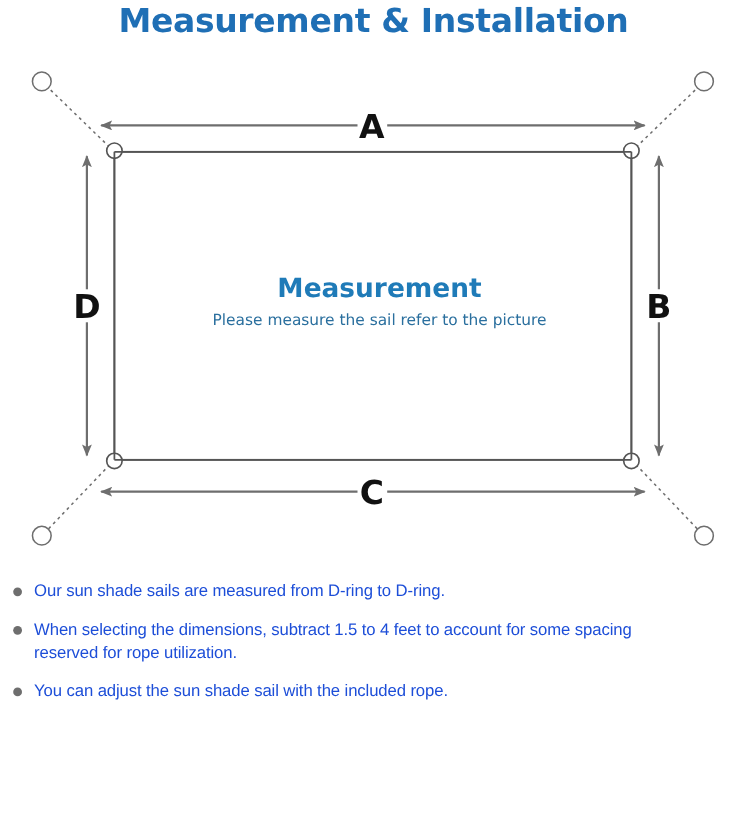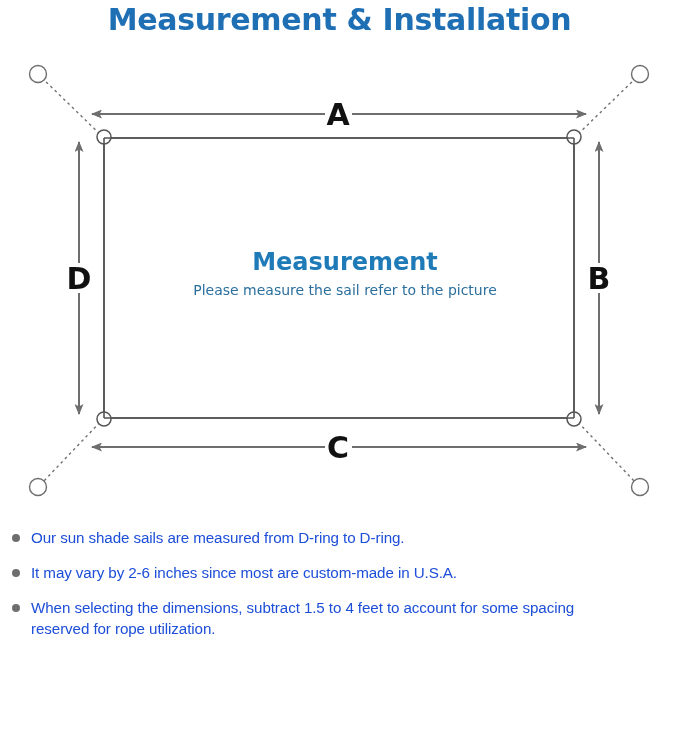--- a/index.html
+++ b/index.html
@@ -157,26 +157,26 @@
   </svg>
 </div>
 
 <div id="notes-list">
 
   <div class="note-item">
     <span class="bullet"></span>
     <span class="note-text">Our sun shade sails are measured from D-ring to D-ring.</span>
   </div>
 
-  <div class="note-item">
-    <span class="bullet"></span>
-    <span class="note-text">It may vary by 2-6 inches since most are custom-made in U.S.A.</span>
-  </div>
 
   <div class="note-item">
     <span class="bullet"></span>
     <span class="note-text">When selecting the dimensions, subtract 1.5 to 4 feet to account for some spacing
 reserved for rope utilization.</span>
   </div>
 
+  <div class="note-item">
+    <span class="bullet"></span>
+    <span class="note-text">You can adjust the sun shade sail with the included rope.</span>
+  </div>
 
 
 </div>
 
 </body></html>

